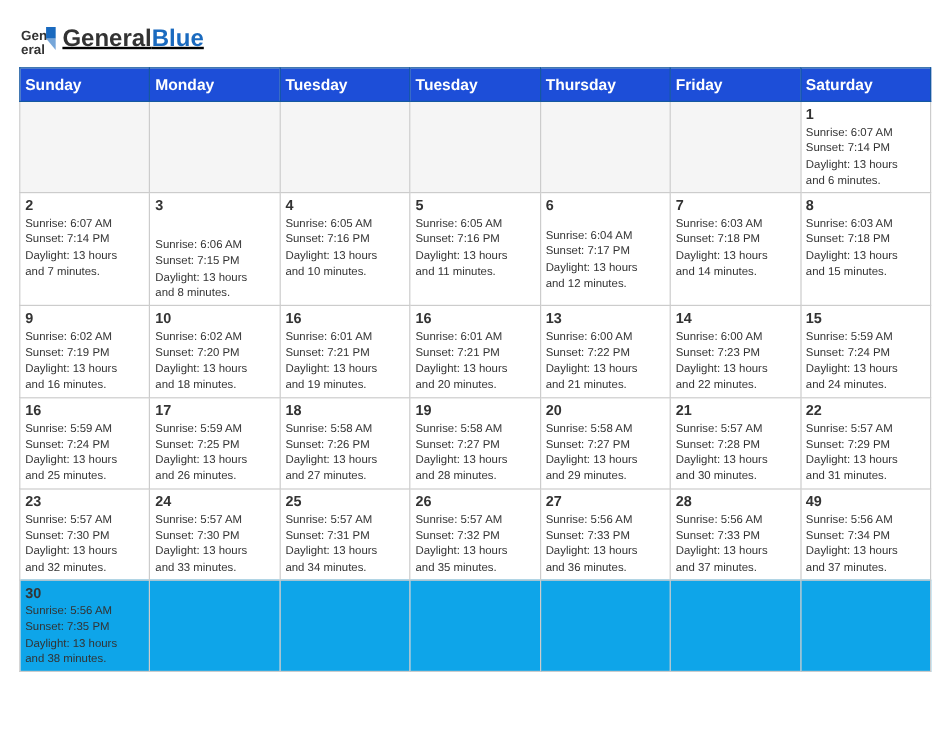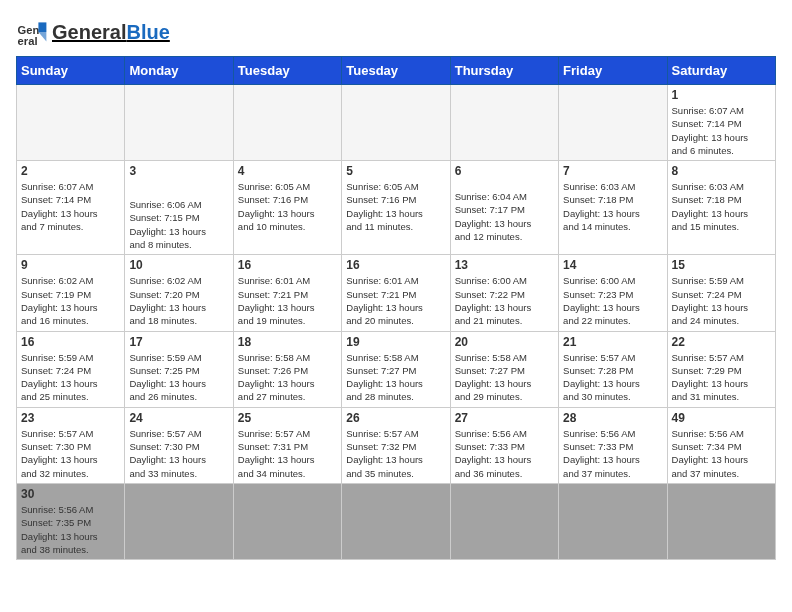--- a/index.html
+++ b/index.html
@@ -61,21 +61,21 @@
       font-size: 9.5px;
       color: #333;
       width: calc(100% / 7);
       min-height: 72px;
       background: #fff;
     }
     .calendar td.empty {
       background: #f5f5f5;
     }
     .calendar td.last-row {
-      background: #a3a3a3;
+      background: #0ea5e9;
     }
     .day-number {
       font-size: 12px;
       font-weight: bold;
       color: #333;
       display: block;
       margin-bottom: 2px;
     }
     .day-info {
       line-height: 1.4;

